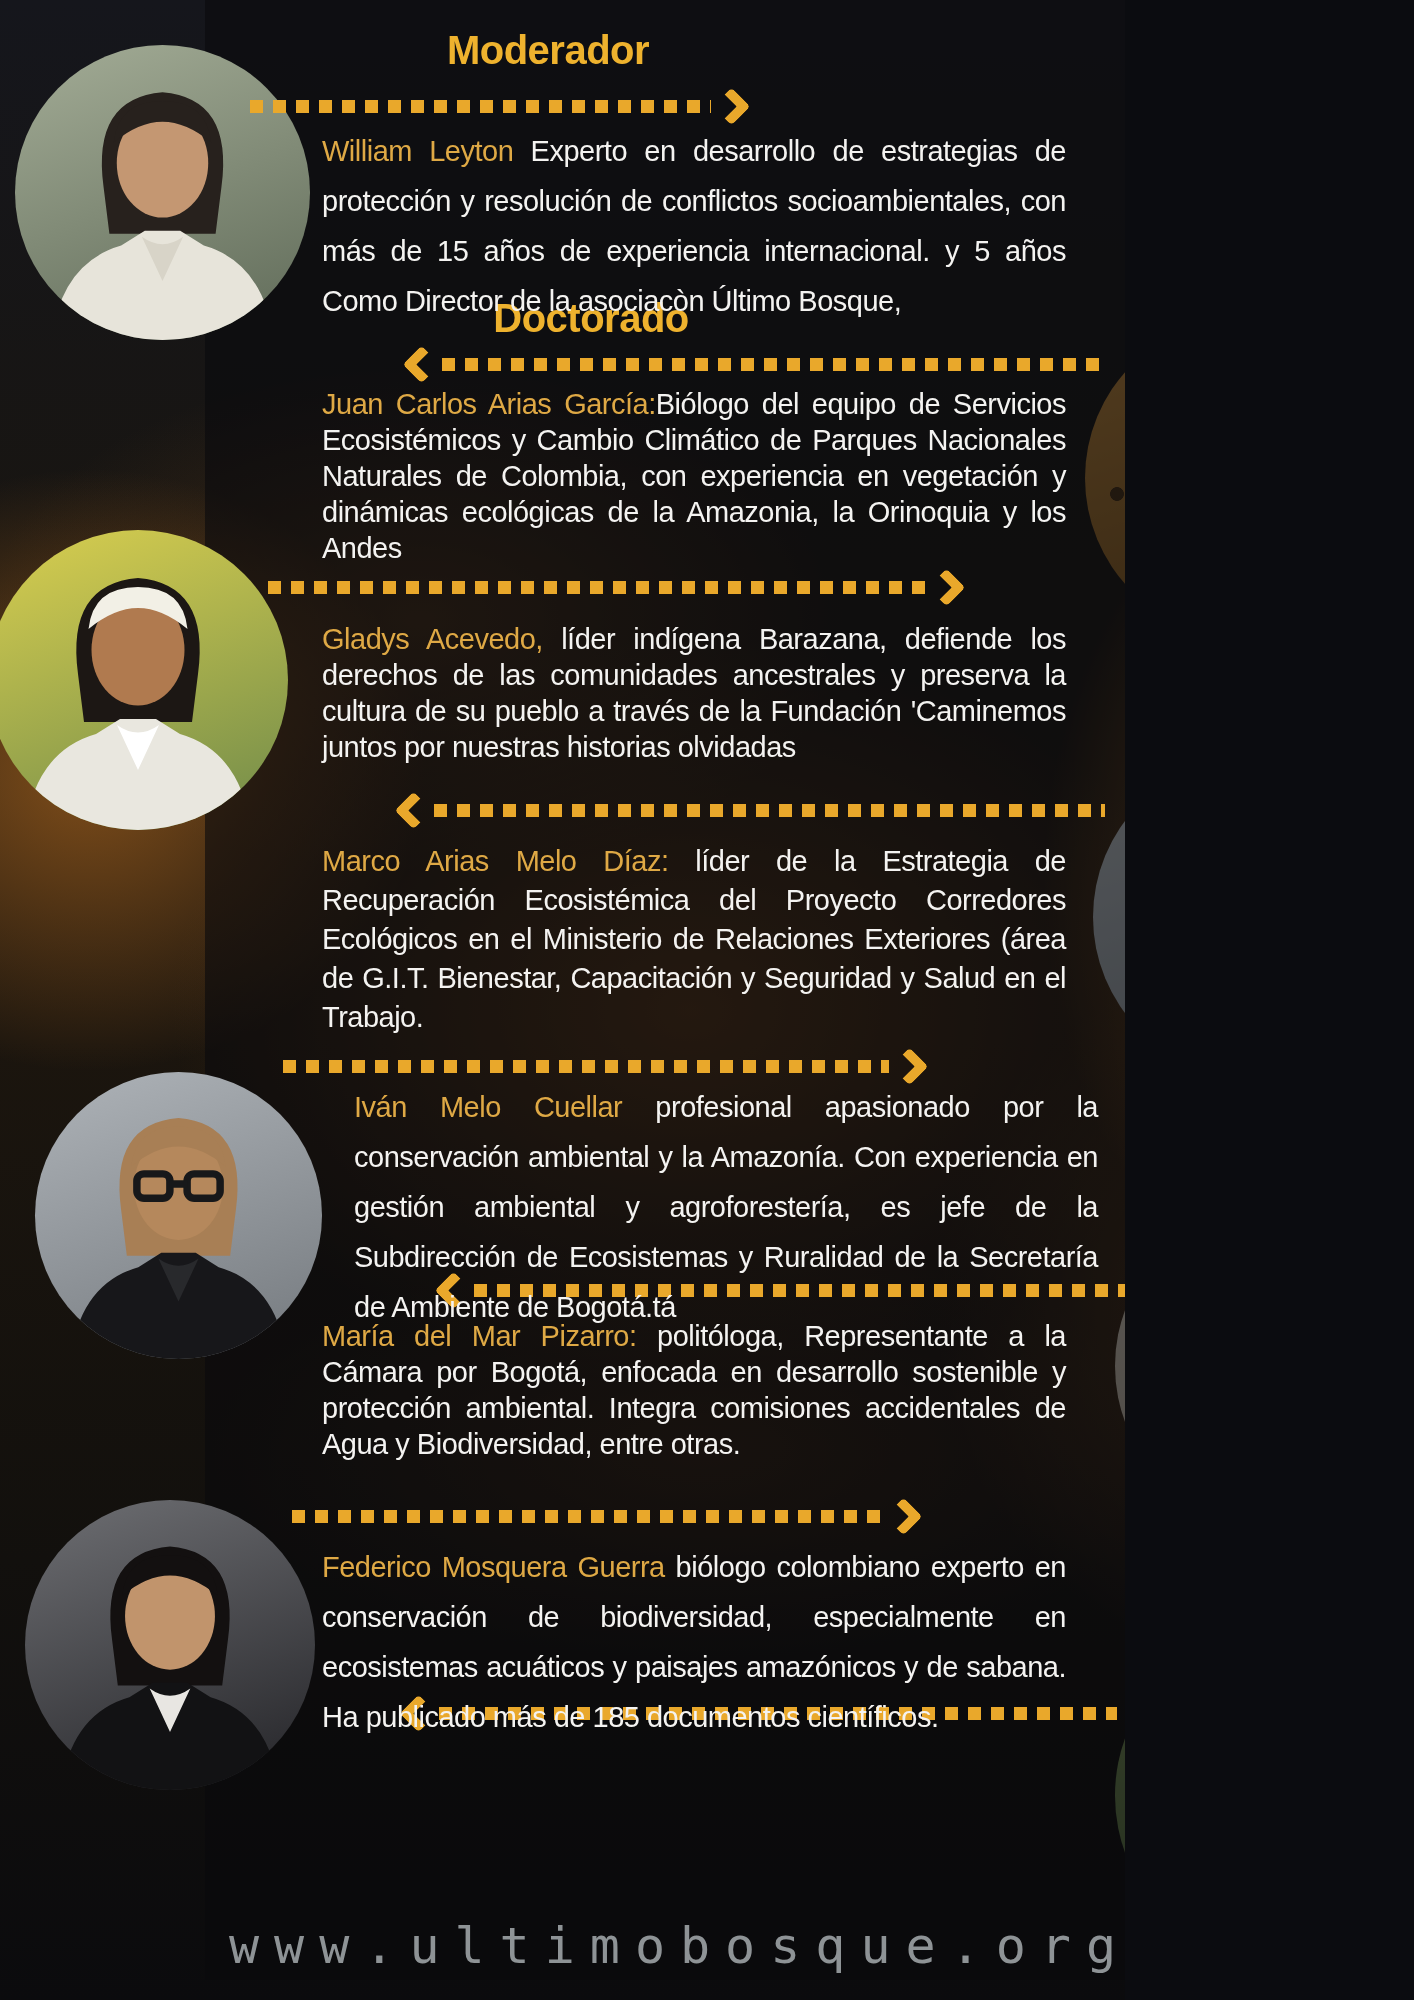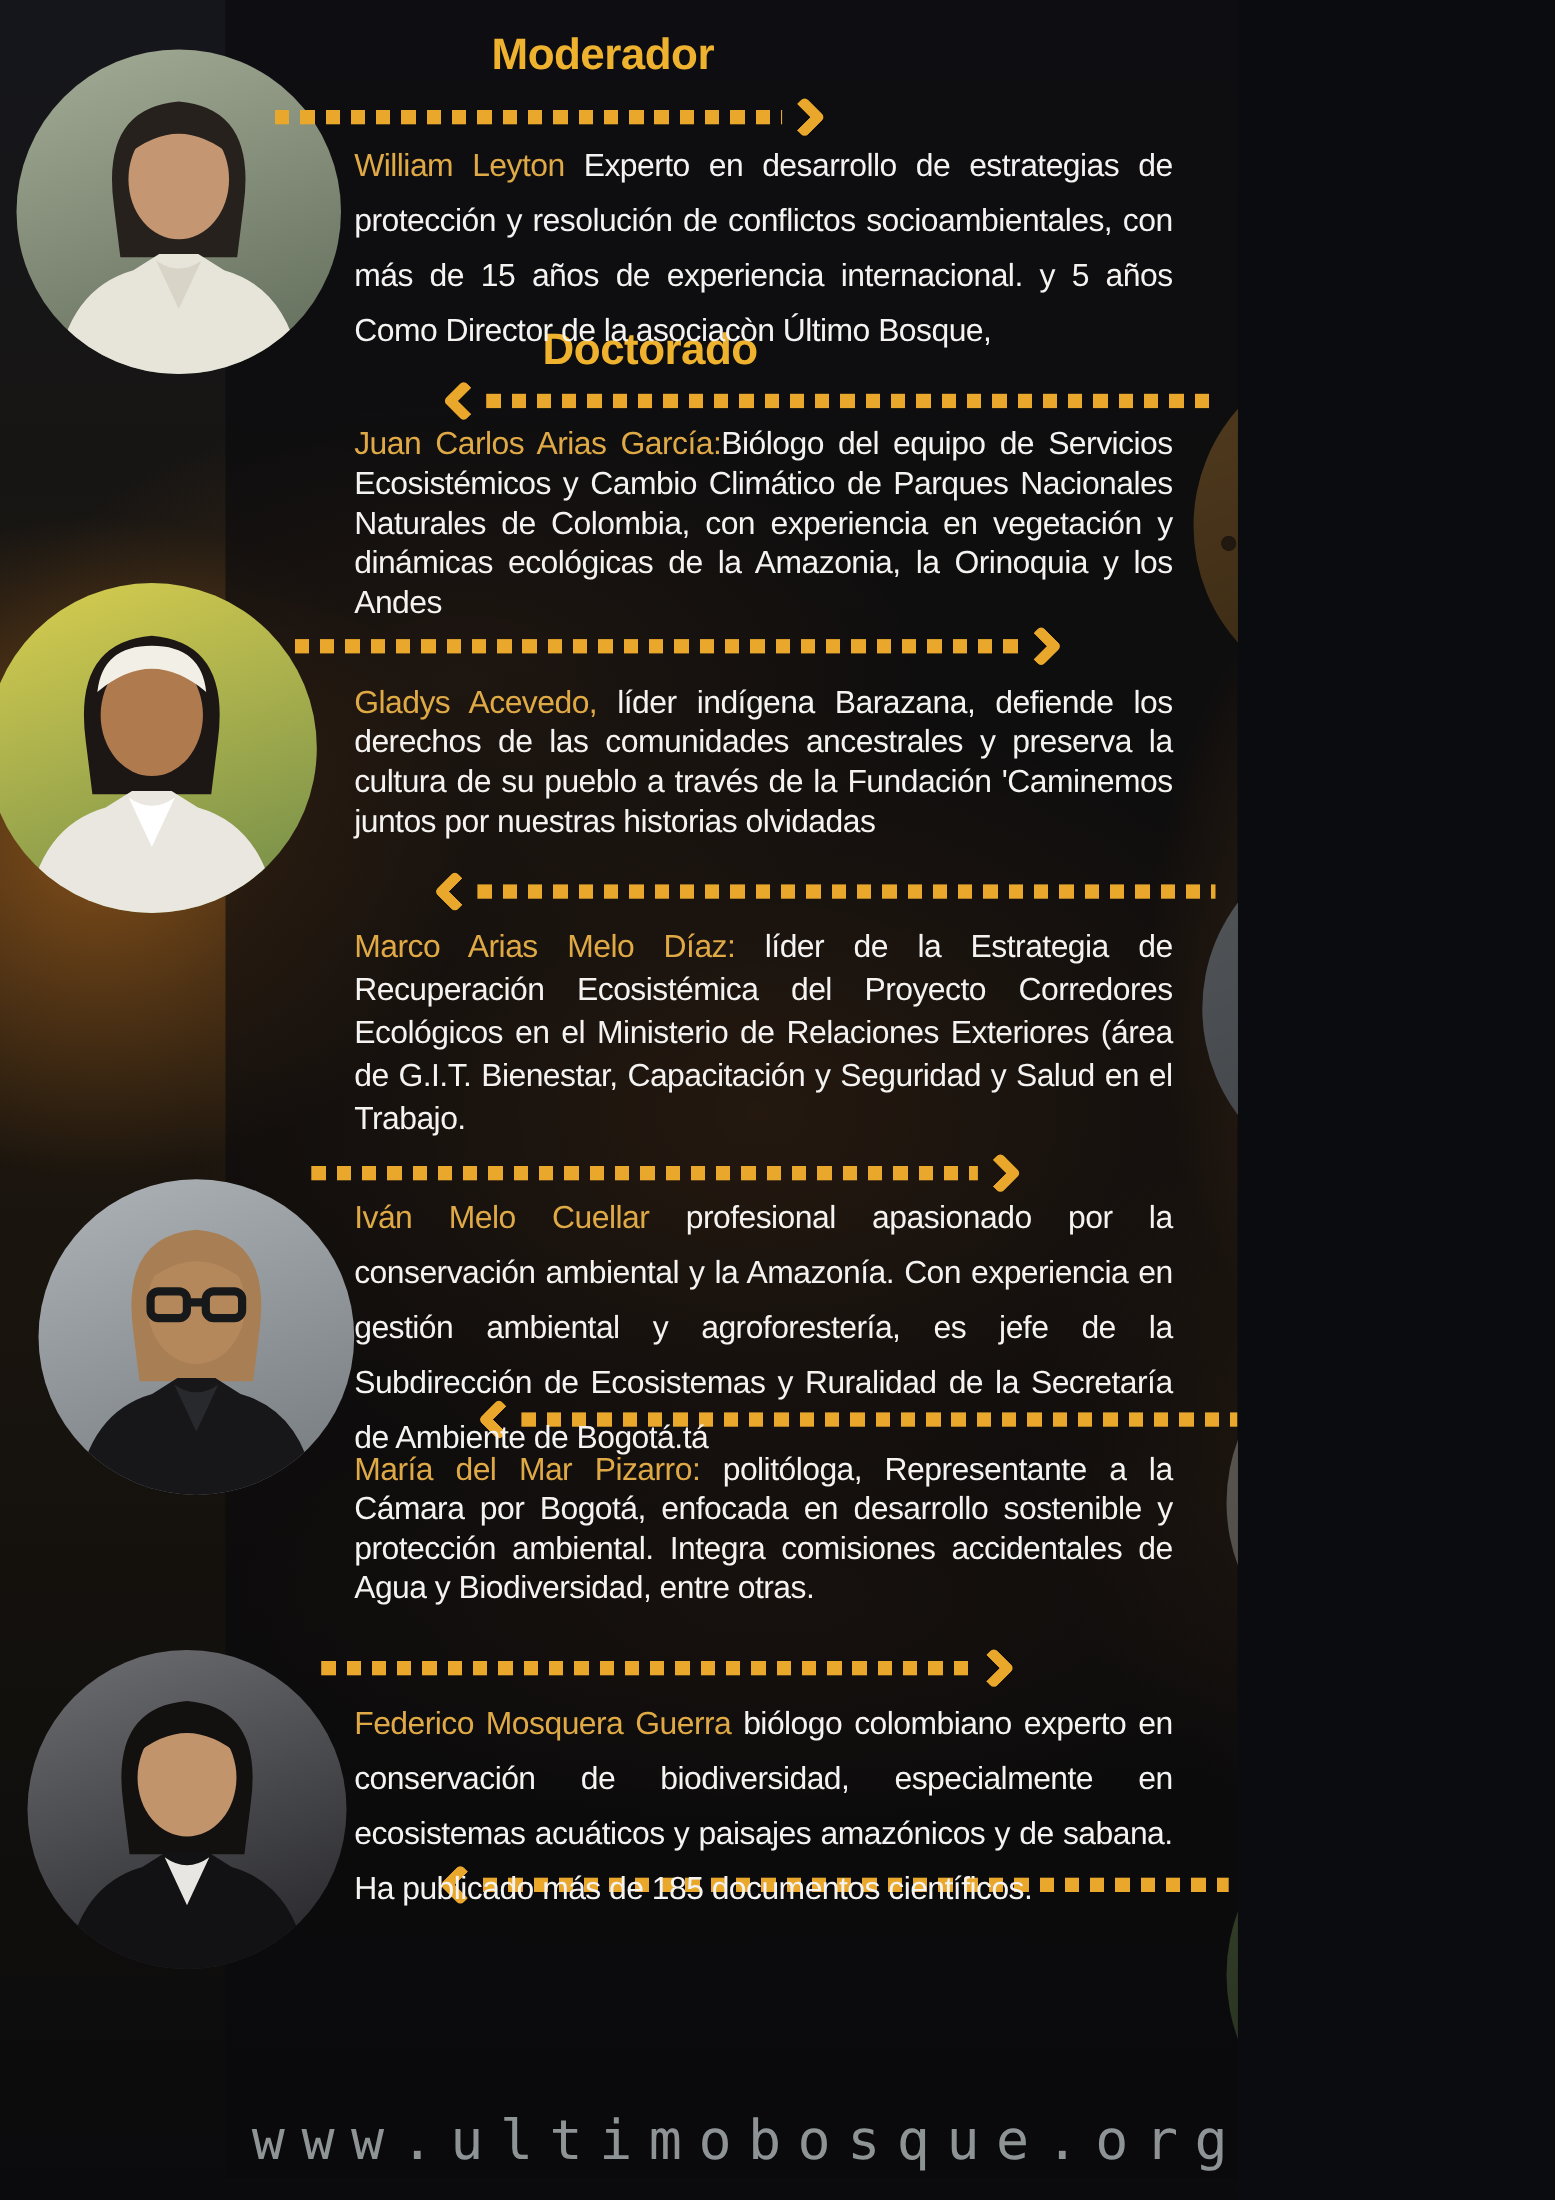--- a/index.html
+++ b/index.html
@@ -61,21 +61,21 @@
   .ar8{left:405px;top:1696px;width:712px;}
   
   .para{position:absolute;z-index:4;left:322px;width:744px;margin:0;
     font-size:29px;line-height:50px;letter-spacing:-.5px;text-align:justify;
     color:var(--body-text,#f4f3f1);}
   .pname{color:var(--gold-name,#dfa945);}
   .p1{top:126px;}
   .p2{top:386px;line-height:36px;}
   .p3{top:621px;line-height:36px;}
   .p4{top:842px;line-height:39px;}
-  .p5{top:1082px;}
+  .p5{top:1082px;margin-left:32px;}
   .p6{top:1318px;line-height:36px;}
   .p7{top:1542px;}
   .p8{top:1750px;}
   
   .site{position:absolute;z-index:4;left:205px;top:1916px;width:950px;height:60px;
     display:flex;align-items:center;justify-content:center;
     font-family:"DejaVu Sans Mono",monospace;font-size:50px;letter-spacing:15px;
     color:var(--url-gray,#8e9396);}
 </style>
 </head>

